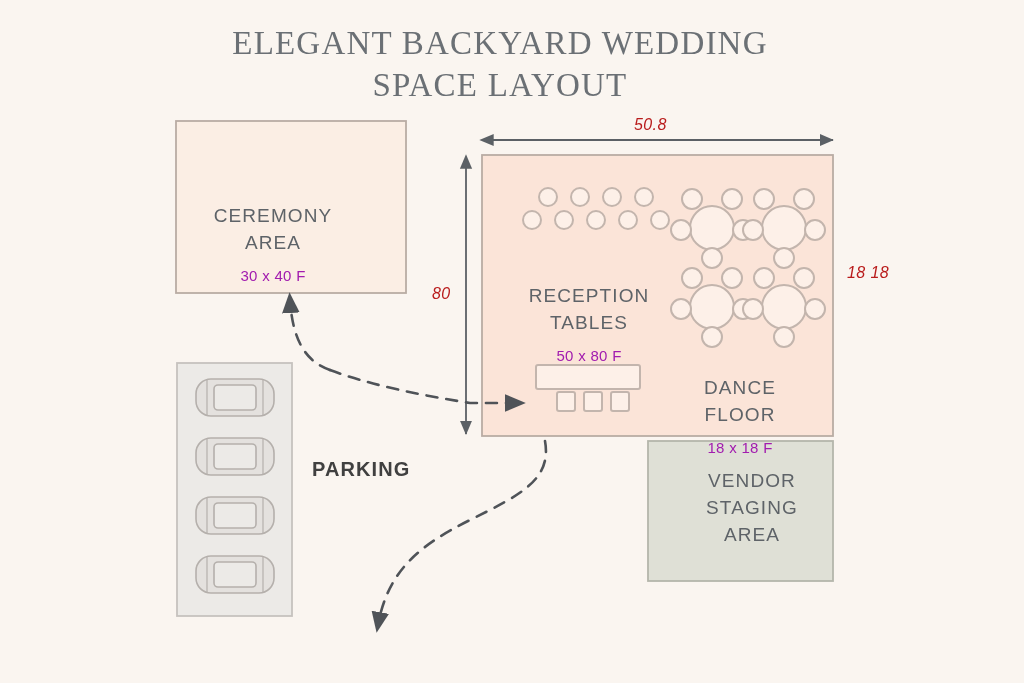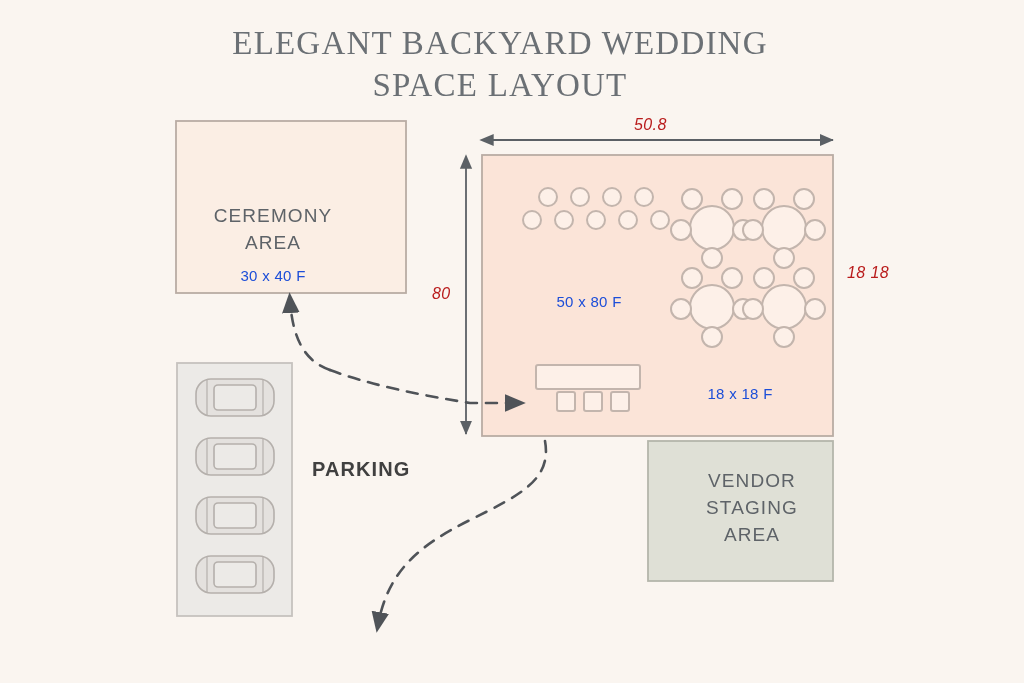--- a/index.html
+++ b/index.html
@@ -30,21 +30,21 @@
     font-size:19px;
     line-height:27px;
     letter-spacing:1.1px;
     white-space:pre-line;
   }
   .zone-dim {
     display:block;
     font-size:15px;
     letter-spacing:0.3px;
     margin-top:6px;
-    color:#1d4ed8;
+    color:#a21caf;
   }
   .dim-text {
     position:absolute;
     color:#b91c1c;
     font-size:16px;
     letter-spacing:0.4px;
     font-style:italic;
   }
   .parking-text {
     position:absolute;
@@ -173,24 +173,28 @@
     <path d="M545 441 C 552 480, 520 495, 470 520 C 420 545, 388 570, 378 625" fill="none" stroke="#4f5358" stroke-width="2.6" stroke-dasharray="11 9" stroke-linecap="round" marker-end="url(#dashHead)"></path>
   </svg>
 
   <div class="zone-label" style="left:176px; top:175px; width:194px;">
     <span>CEREMONY
 AREA</span>
     <span class="zone-dim">30 x 40 F</span>
   </div>
 
   <div class="zone-label" style="left:496px; top:255px; width:186px;">
+    <span>RECEPTION
+TABLES</span>
     <span class="zone-dim">50 x 80 F</span>
   </div>
 
   <div class="zone-label" style="left:652px; top:347px; width:176px;">
+    <span>DANCE
+FLOOR</span>
     <span class="zone-dim">18 x 18 F</span>
   </div>
 
   <div class="zone-label" style="left:648px; top:467px; width:208px;">VENDOR
 STAGING
 AREA</div>
 
   <div class="parking-text" style="left:312px; top:458px;">PARKING</div>
 
   <div class="dim-text" style="left:634px; top:116px;">50.8</div>

